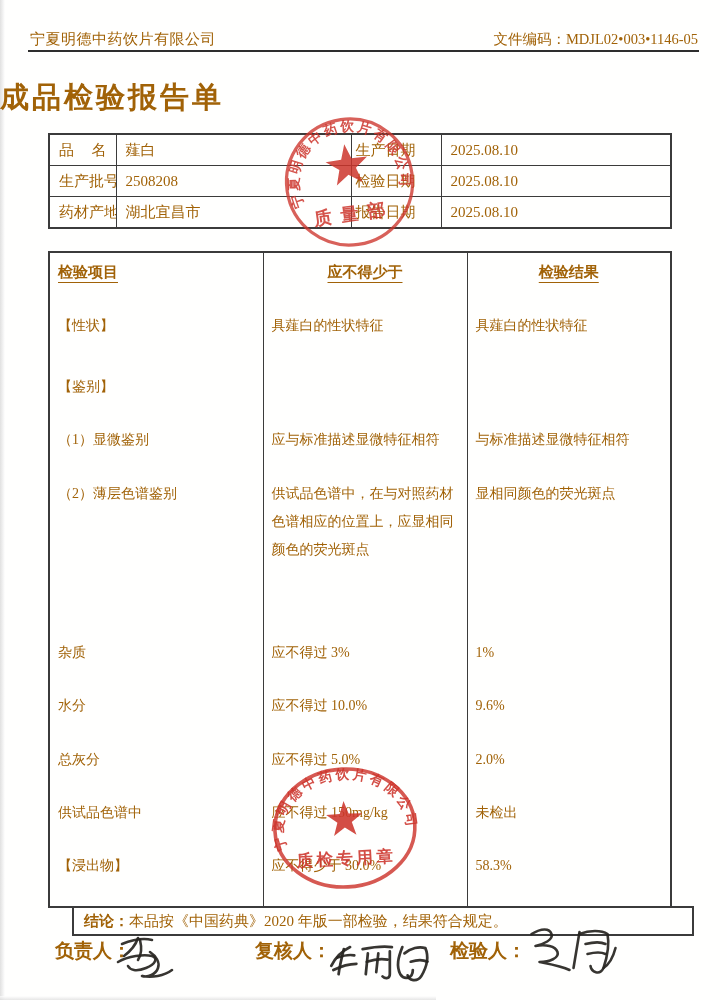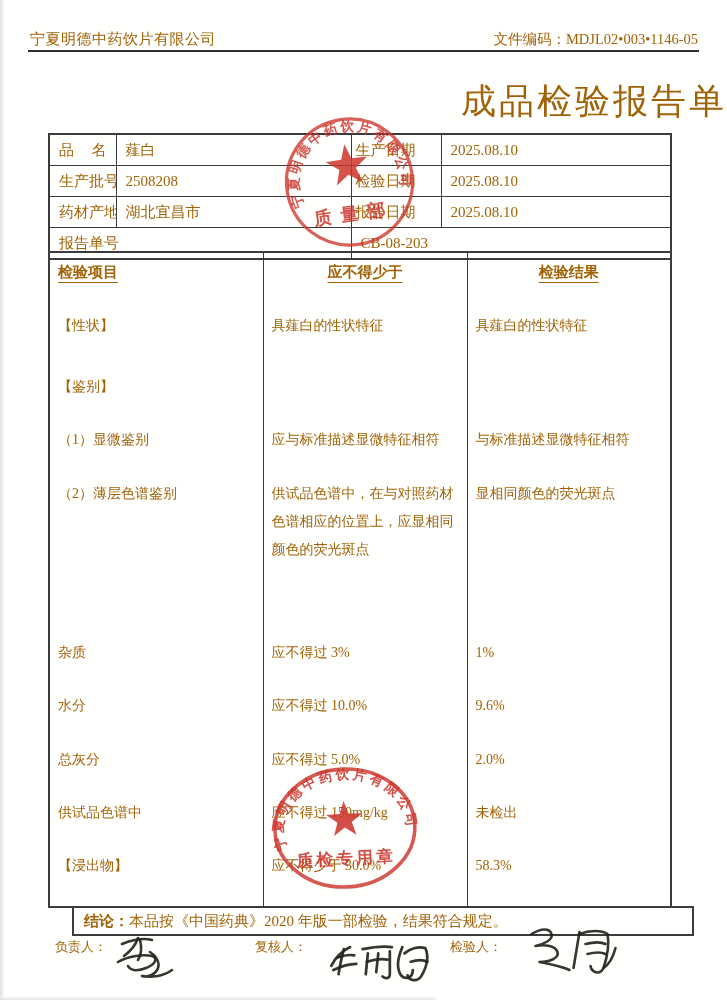--- a/index.html
+++ b/index.html
@@ -14,22 +14,22 @@
   .scan-edge-bottom{position:absolute;left:0;bottom:0;width:60%;height:4px;
     background:linear-gradient(to top,#dcdcdc,#ffffff);opacity:.7;}
 
   .hdr{position:absolute;left:30px;right:29px;top:27px;height:22px;
     display:flex;justify-content:space-between;align-items:flex-end;}
   .hdr .co{font-size:15px;letter-spacing:.5px;}
   .hdr .code{font-size:14.5px;}
   .rule{position:absolute;left:28px;right:28px;top:50px;height:0;
     border-top:2px solid #2e2e2e;}
 
-  .title{position:absolute;left:0;right:0;top:78px;text-align:right;
-    font-size:35px;font-weight:normal;letter-spacing:3px;}
+  .title{position:absolute;left:0;right:0;top:78px;text-align:left;
+    font-size:29px;font-weight:bold;letter-spacing:3px;}
 
   table{border-collapse:collapse;table-layout:fixed;}
   td{overflow:hidden;}
 
   .info-table{position:absolute;left:48px;top:133px;width:622px;border-radius:26px;}
   .info-table td{
     border:1.5px solid #3b3b3b;height:30px;font-size:15px;
     padding:0 9px;white-space:nowrap;}
   .info-table{border:2px solid #3b3b3b;}
   .info-table td.lblA{text-align:justify;text-align-last:justify;}
@@ -45,21 +45,21 @@
   .u{text-decoration:underline;text-underline-offset:5px;text-decoration-thickness:1px;}
   tr.sp14 td{height:14px;line-height:14px;}
   tr.sp8 td{height:8px;line-height:8px;}
   tr.fill td{height:auto;}
 
   .conclusion{position:absolute;left:48px;top:906px;width:622px;height:30px;
     border:2px solid #3b3b3b;box-sizing:border-box;line-height:26px;
     font-size:15px;padding-left:10px;white-space:nowrap;margin-left:24px;}
   .conclusion .cl{font-weight:bold;}
 
-  .sigrow{position:absolute;left:0;top:938px;width:617px;height:26px;font-size:13px;}
+  .sigrow{position:absolute;left:0;top:938px;width:617px;height:26px;font-size:19px;font-weight:bold;}
   .sigrow .s1{position:absolute;left:55px;}
   .sigrow .s2{position:absolute;left:255px;}
   .sigrow .s3{position:absolute;left:450px;}
 
   .sig{position:absolute;}
   .sig path{fill:none;stroke:#262420;stroke-width:2.6;stroke-linecap:round;
     stroke-linejoin:round;opacity:.92;}
 
   .stamp{position:absolute;pointer-events:none;}
   .stamp-top{left:277px;top:108px;transform:rotate(-8deg);}
@@ -99,24 +99,20 @@
       <td>2508208</td>
       <td class="lblC">检验日期</td>
       <td>2025.08.10</td>
     </tr>
     <tr>
       <td class="lblA">药材产地</td>
       <td>湖北宜昌市</td>
       <td class="lblC">报告日期</td>
       <td>2025.08.10</td>
     </tr>
-    <tr>
-      <td colspan="2">报告单号</td>
-      <td colspan="2">CB-08-203</td>
-    </tr>
   </tbody>
     </table>
 
   <table class="main-table">
     <colgroup>
         <col style="width:214px">
         <col style="width:204px">
         <col style="width:204px">
       </colgroup>
     <tbody>

